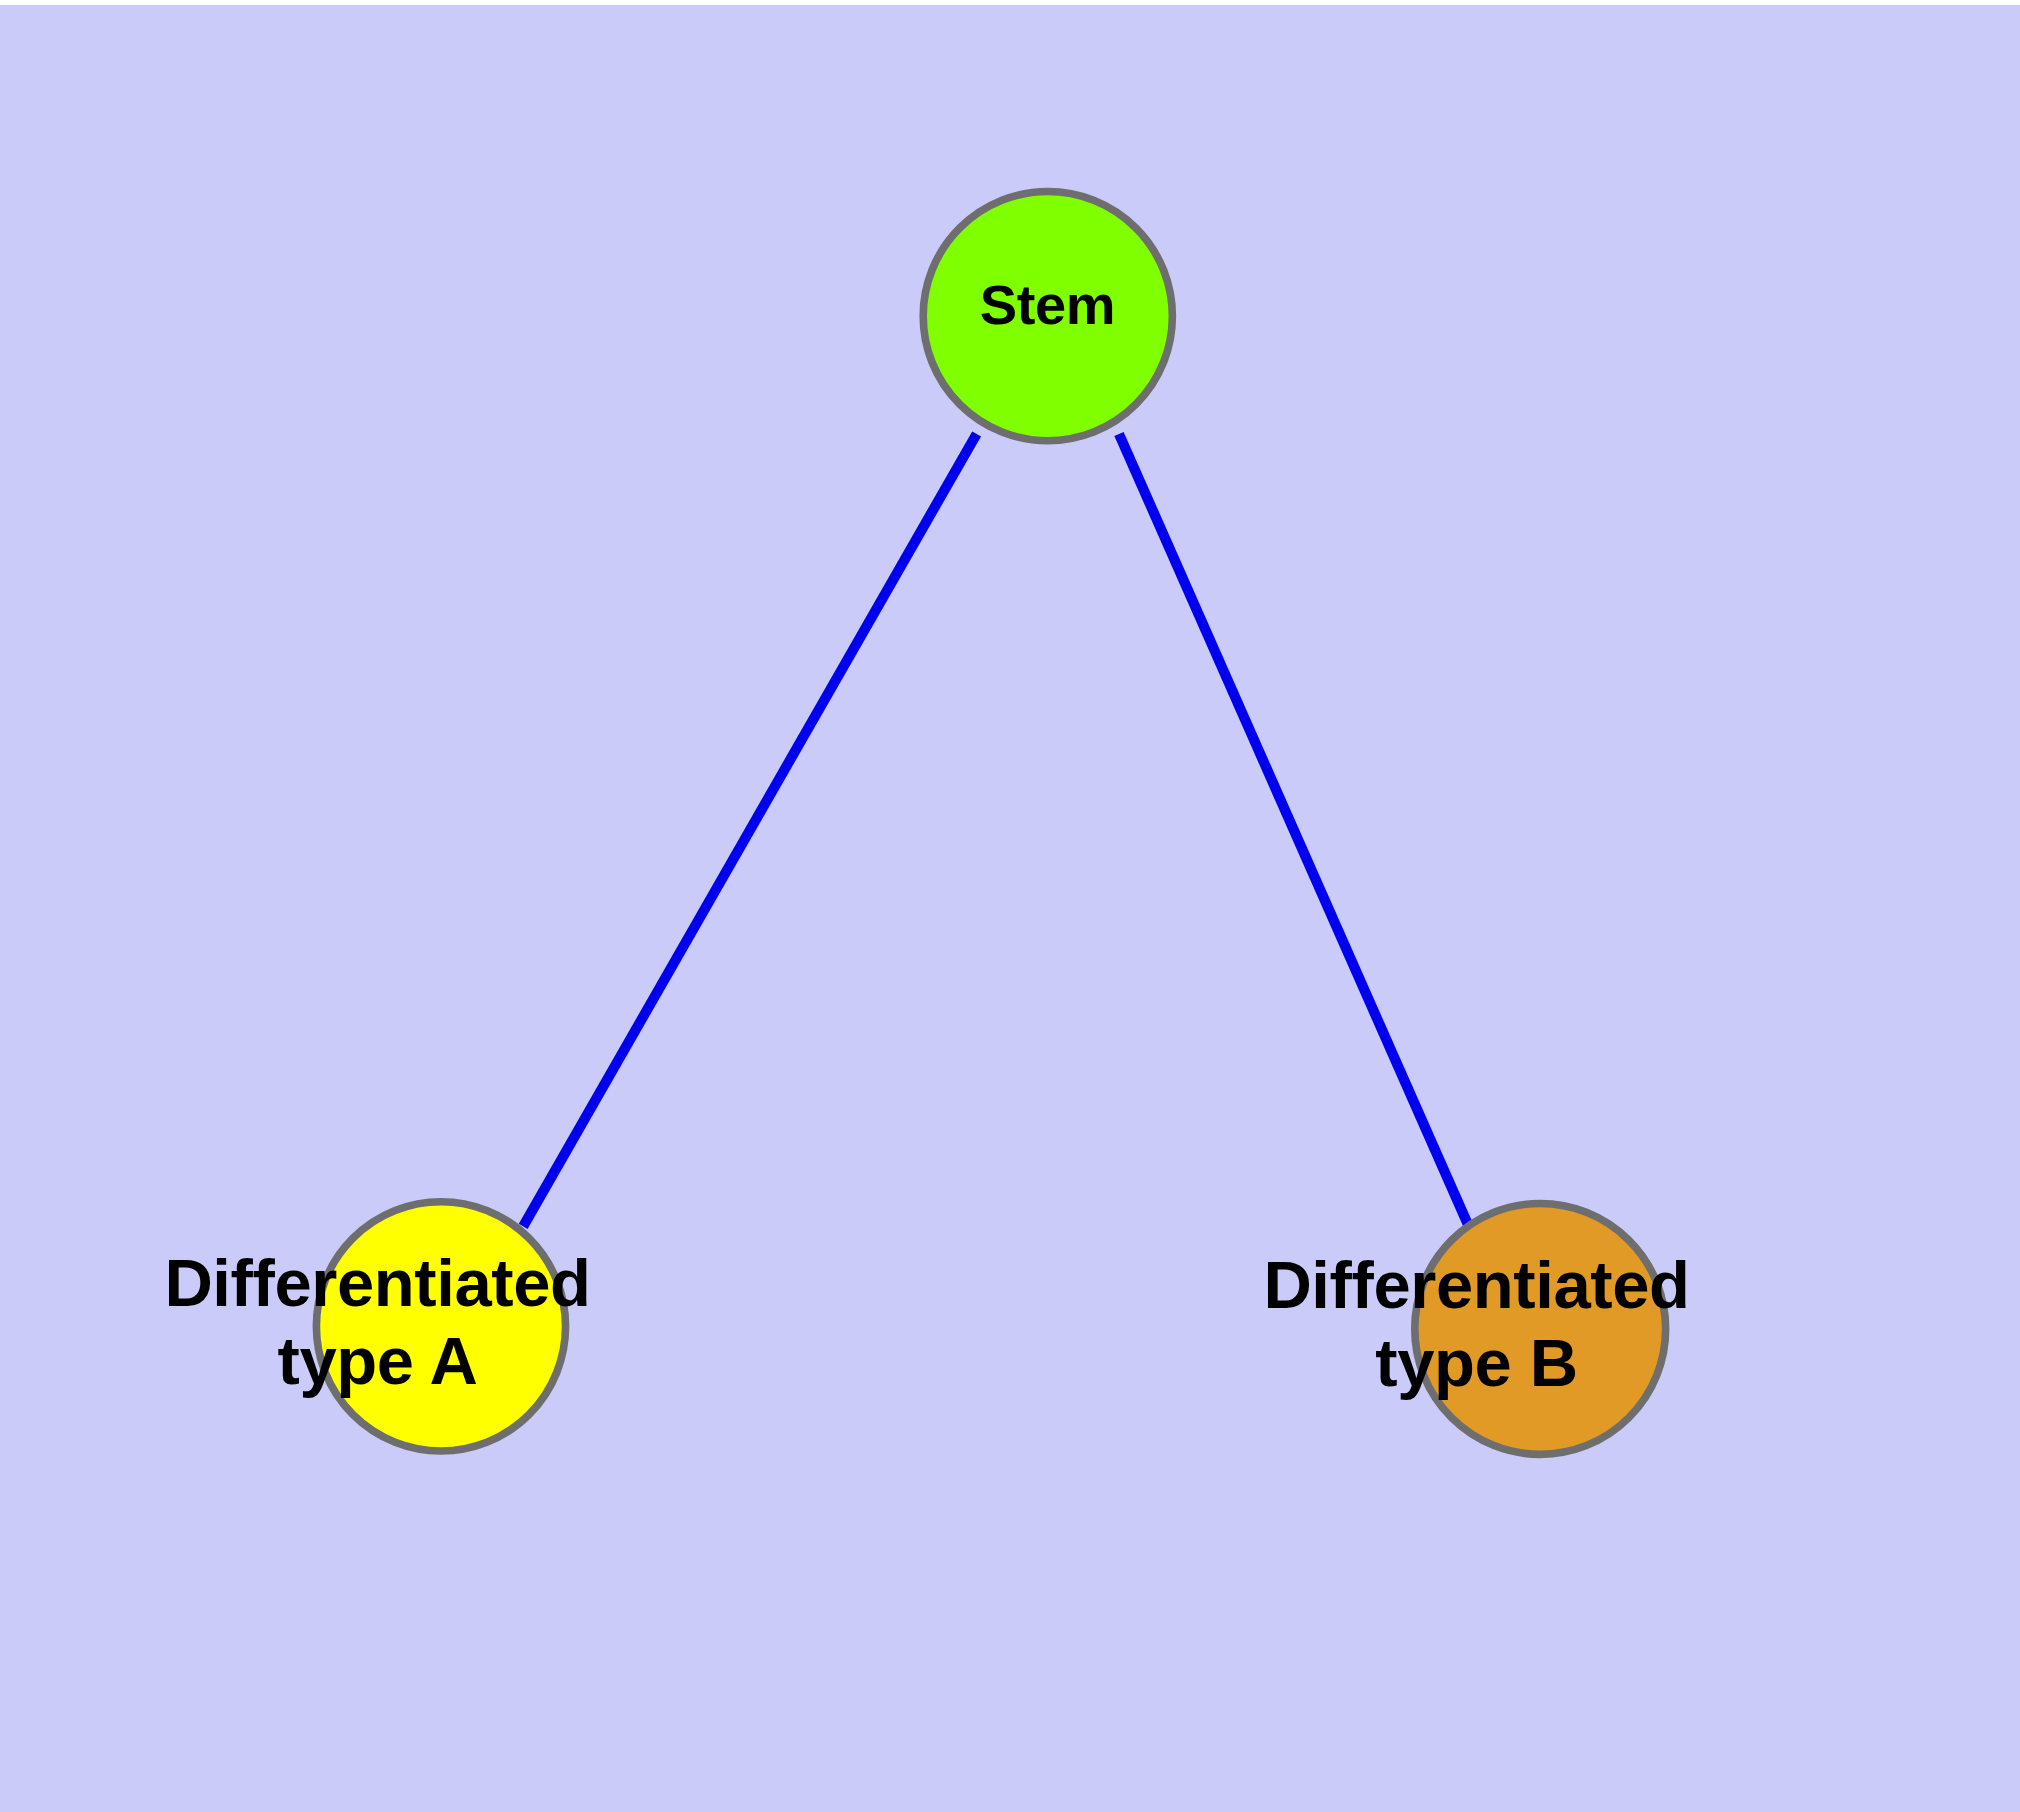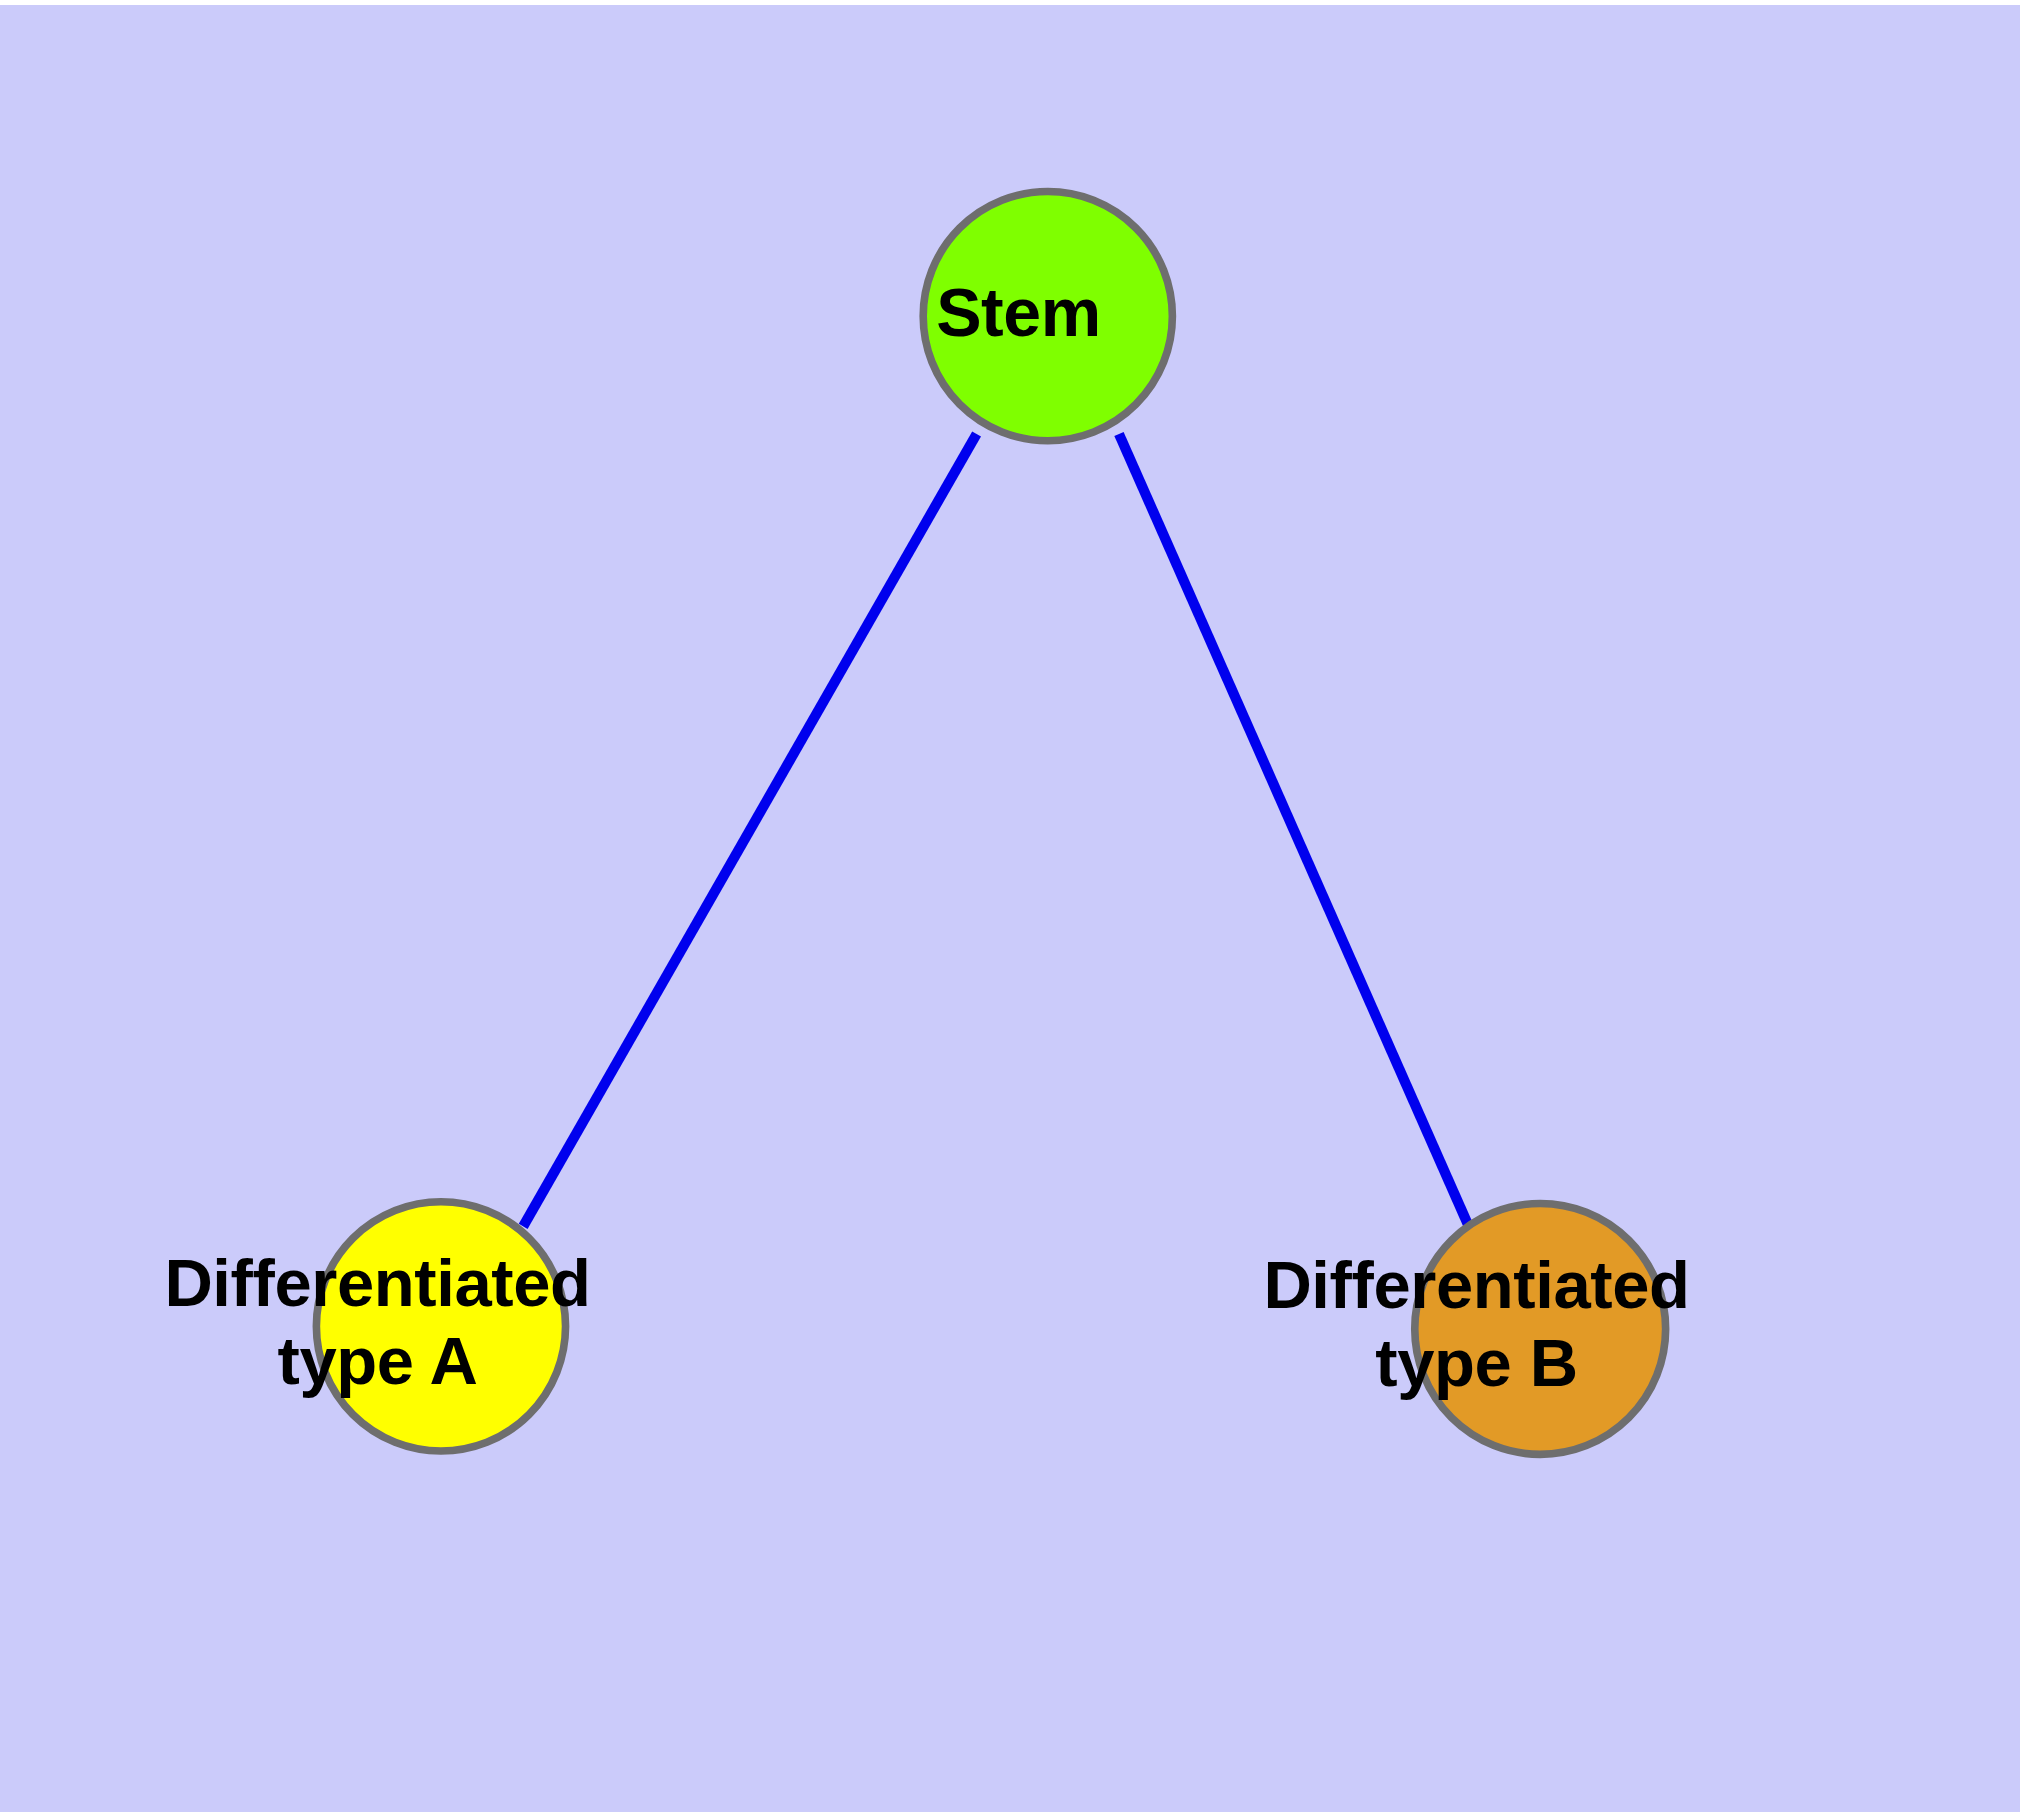--- a/index.html
+++ b/index.html
@@ -33,22 +33,22 @@
     position: absolute;
     text-align: center;
     font-weight: bold;
     color: #000000;
     line-height: 1.16;
     white-space: pre;
     letter-spacing: -0.4px;
     pointer-events: none;
   }
   #label-stem {
-    font-size: 68px;
-    left: 764px;
+    font-size: 56px;
+    left: 793px;
     top: 273px;
     width: 509px;
   }
   #label-diff-a {
     font-size: 67px;
     left: 123px;
     top: 1244px;
     width: 509px;
   }
   #label-diff-b {

